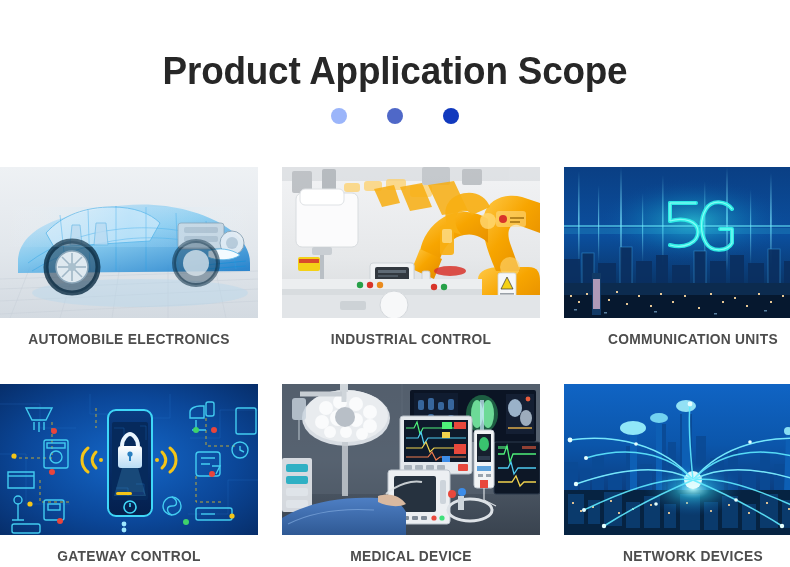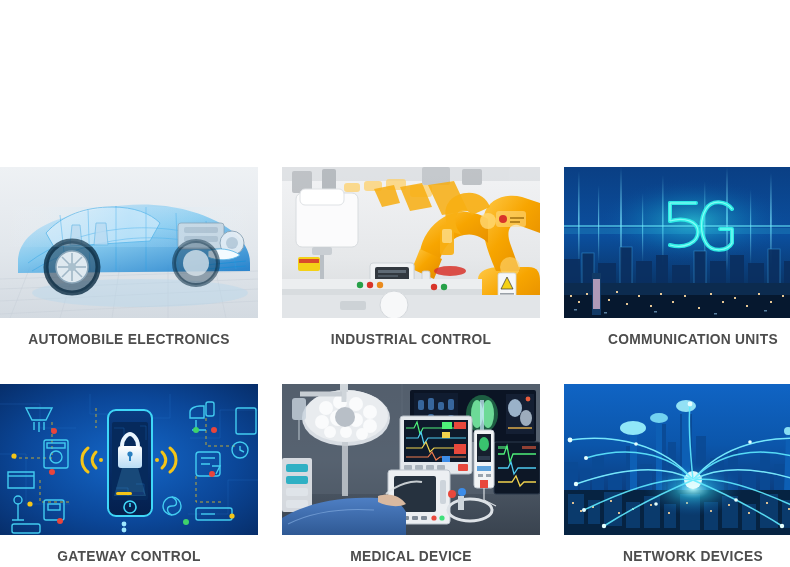--- a/index.html
+++ b/index.html
@@ -95,20 +95,28 @@
     transform: scaleX(0.92);
     white-space: nowrap;
   }
   .row2 .thumb { height: 151px; }
 </style>
 </head>
 <body>
 
 <div class="page">
 
+  <div class="header">
+    <h1 class="page-title">Product Application Scope</h1>
+    <div class="dots">
+      <span class="dot" id="dot0" style="background: rgb(155, 181, 250);"></span>
+      <span class="dot" id="dot1" style="background: rgb(79, 104, 200);"></span>
+      <span class="dot" id="dot2" style="background: rgb(17, 57, 190);"></span>
+    </div>
+  </div>
 
   <div class="grid">
 
     <div class="cell">
       <div class="thumb">
         <svg viewBox="0 0 258 151" preserveAspectRatio="none" aria-hidden="true">
           <defs>
             <linearGradient id="carbg" x1="0" y1="0" x2="0" y2="1">
               <stop offset="0%" stop-color="#eef1f4"></stop>
               <stop offset="55%" stop-color="#e2e7ec"></stop>

